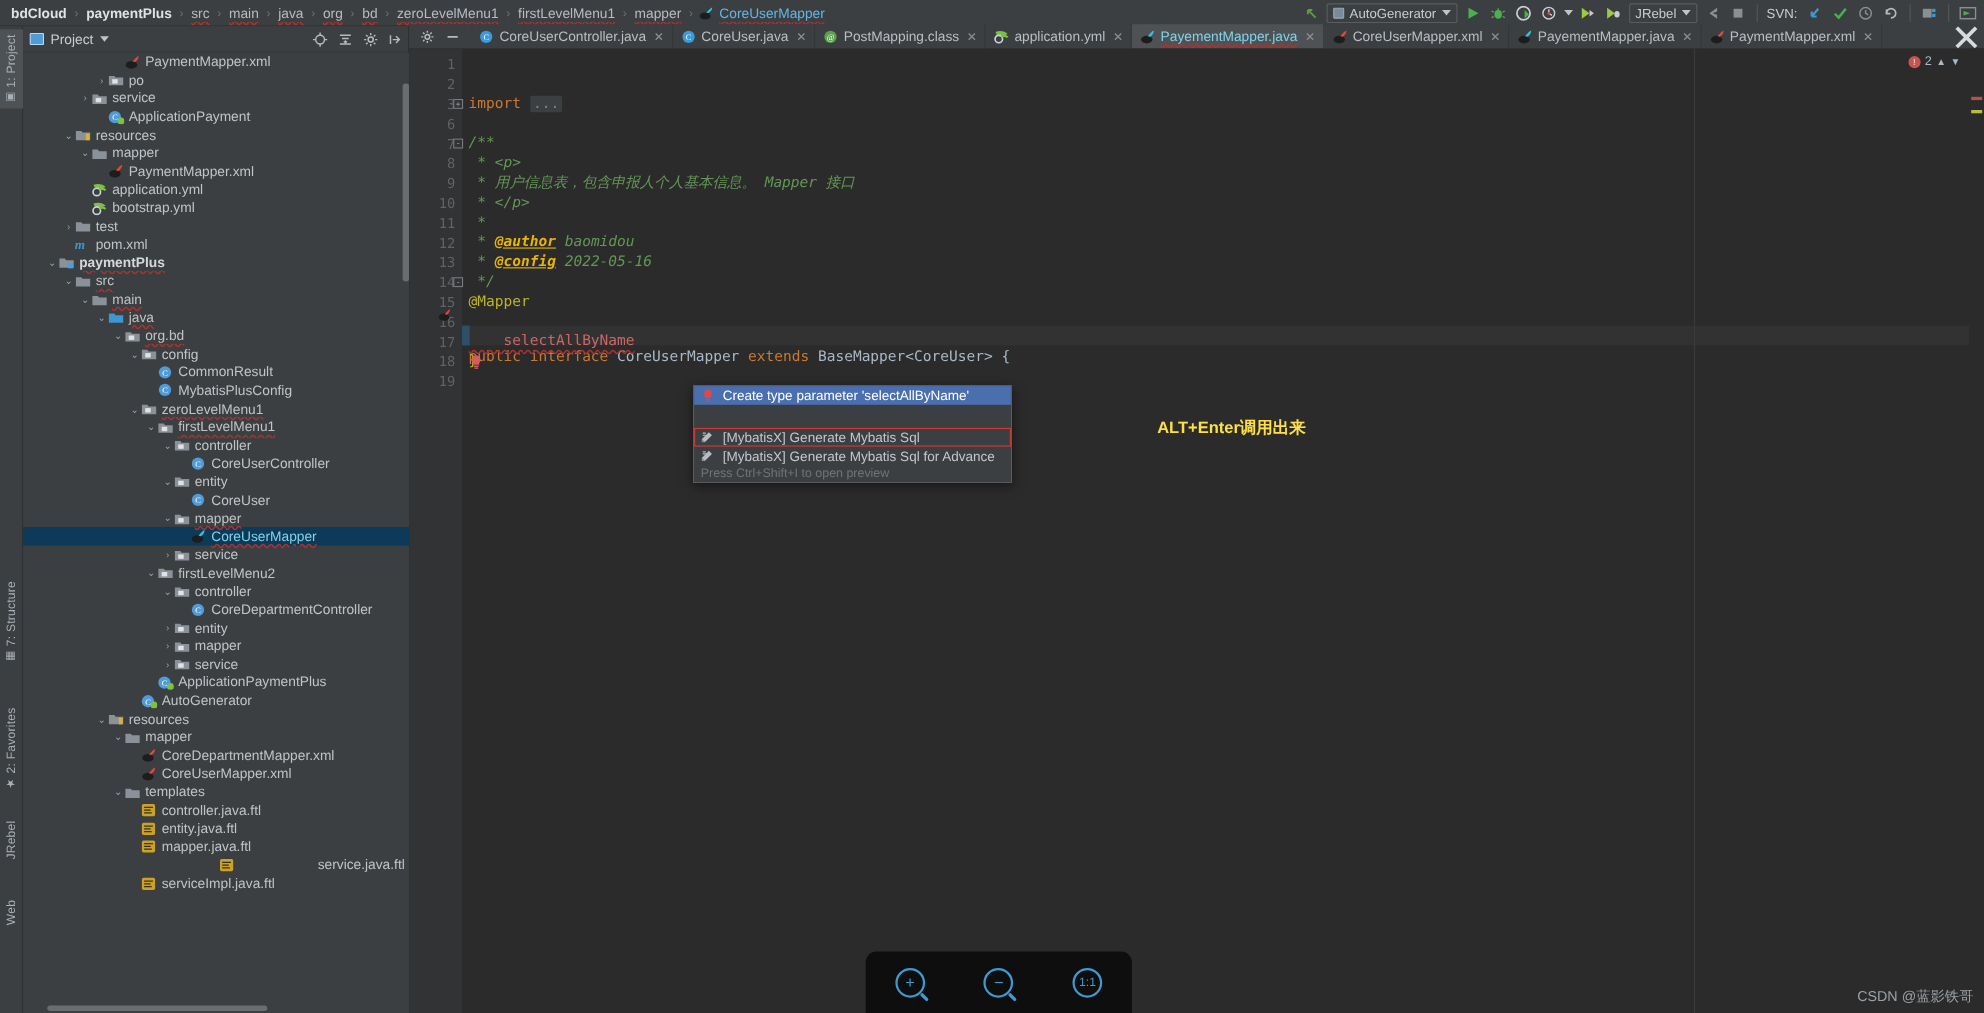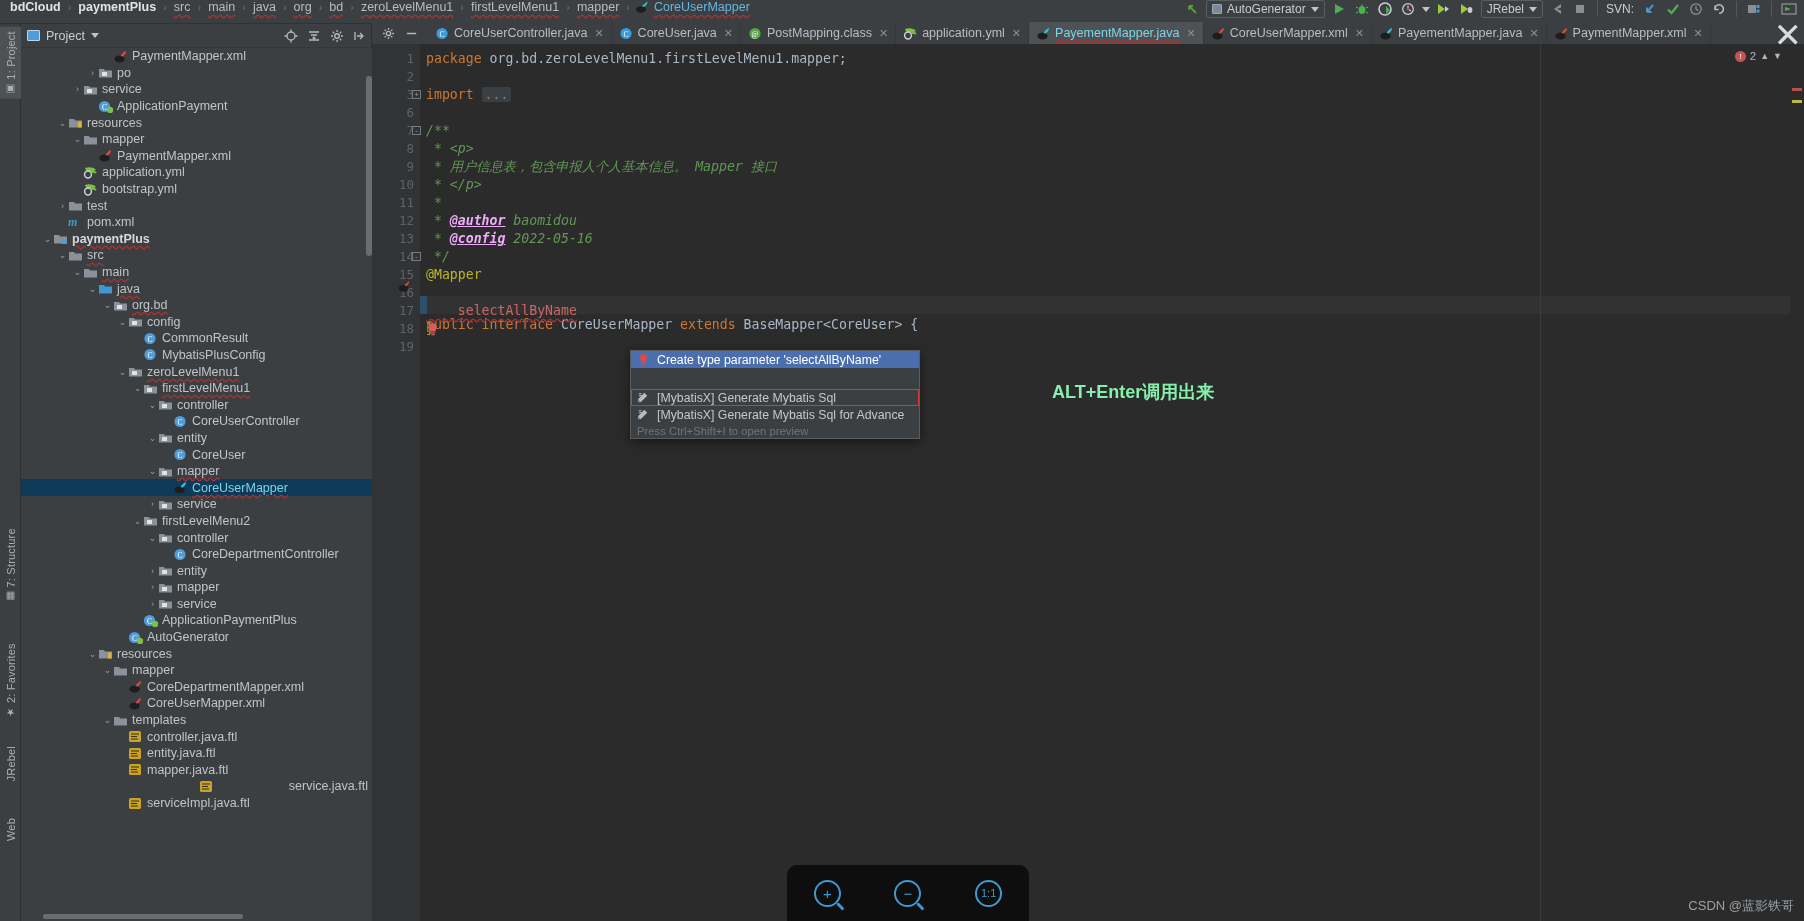--- a/index.html
+++ b/index.html
@@ -8,21 +8,21 @@
     background: #3c3f41;
     font-family: "Liberation Sans", sans-serif;
     overflow: hidden;
     -webkit-font-smoothing: antialiased;
   }
   .app { position: relative; width: 1804px; height: 921px; background: #3c3f41; }
 
   
   .topbar {
     position: absolute; left: 0; top: 0; width: 1804px; height: 24px;
-    background: #3c3f41; display: flex; align-items: flex-start;
+    background: #3c3f41; display: flex; align-items: center;
     padding-left: 8px; font-size: 12.5px; color: #a9b7c6;
     border-bottom: 1px solid #323232;
   }
   .crumb { display: flex; align-items: center; white-space: nowrap; }
   .crumb-label { color: #c8cdd2; padding: 0 2px; }
   .crumb-label.bold { font-weight: bold; color: #e0e2e4; }
   .crumb-label.err { color: #b6bcc2; text-decoration: underline wavy #b03030; text-underline-offset: 3px; }
   .crumb-label.link { color: #62b6e6; text-decoration: underline wavy #b03030; text-underline-offset: 3px; }
   .crumb-sep { color: #6e7277; padding: 0 5px; font-size: 11px; }
   .topbar-right { margin-left: auto; display: flex; align-items: center; gap: 5px; padding-right: 6px; }
@@ -127,21 +127,21 @@
   }
   .codearea { position: absolute; left: 48px; top: 0; right: 0; height: 877px; }
   .cline {
     position: absolute; left: 6px; height: 18px; line-height: 18px;
     font-family: "DejaVu Sans Mono", monospace; font-size: 13.2px; white-space: pre;
   }
   .hl-line { position: absolute; left: 48px; right: 0; height: 18px; background: #323232; }
   .caretline-marker { position:absolute; left:48px; width:7px; height:18px; background:#2d4f67; }
   .kw { color: #cc7832; }
   .cmt { color: #629755; font-style: italic; }
-  .cmt-tag { color: #f0abfc; font-style: italic; text-decoration: underline; font-weight: bold;}
+  .cmt-tag { color: #eab308; font-style: italic; text-decoration: underline; font-weight: bold;}
   .typ { color: #a9b7c6; }
   .ann { color: #bbb529; }
   .err { color: #cc6666; text-decoration: underline wavy #b03030; text-underline-offset: 3px;}
   .plain { color: #a9b7c6; }
   .folded { background: #3b3f41; color: #7a8287; border-radius: 2px; padding: 0 3px; }
   .rightmargin { position: absolute; left: 1168px; top: 0; width: 1px; height: 877px; background: #3b3b3b; }
 
   .editor-scrollbar { position:absolute; right: 0; top: 0; width: 14px; height: 877px; background: #2b2b2b; }
   .err-stripe { position: absolute; right: 2px; width: 10px; height: 3px; background: #bb4e4e; }
   .warnbadge {
@@ -163,21 +163,21 @@
   .popitem.sel { background: #4b6eaf; color: #ffffff; }
   .popitem.boxed { outline: 1px solid #d03a3a; outline-offset: -1px; margin-top: 21px; }
   .popicon { width: 13px; height: 13px; flex: none; position: relative; }
   .pophint {
     height: 15px; display: flex; align-items: center; padding: 0 6px;
     font-size: 11.3px; color: #6f7478; background: #3c3f41;
   }
 
   .annot {
     position: absolute; left: 1052px; top: 380px;
-    color: #86efac; font-size: 18px; font-weight: 600; white-space: nowrap;
+    color: #fde047; font-size: 15px; font-weight: 600; white-space: nowrap;
   }
 
   
   .zoomwidget {
     position: absolute; left: 787px; bottom: 0; width: 242px; height: 56px;
     background: #0e0e0e; border-radius: 10px 10px 0 0;
     display: flex; align-items: center; justify-content: space-around;
     color: #4fa3d1; z-index: 60;
   }
   .zbtn { width: 34px; height: 34px; display: flex; align-items: center; justify-content: center; }
@@ -968,21 +968,20 @@
         <div class="lnum" style="top: 258px;">17</div>
         <div class="lnum" style="top: 276px;">18</div>
         <div class="lnum" style="top: 294px;">19</div>
         <div class="fold" style="top: 46px;">+</div>
         <div class="fold" style="top: 82px;">-</div>
         <div class="fold" style="top: 208px;">-</div>
       </div>
     <div class="hl-line" style="top:252px;"></div>
     <div class="caretline-marker" style="top:252px;"></div>
     <div class="codearea" id="codearea">
-        <div class="cline" style="top: 6px;"><span class="kw">package</span><span class="plain"> org.bd.zeroLevelMenu1.firstLevelMenu1.mapper;</span></div>
         <div class="cline" style="top: 24px;"></div>
         <div class="cline" style="top: 42px;"><span class="kw">import</span><span class="plain"> </span><span class="folded">...</span></div>
         <div class="cline" style="top: 60px;"></div>
         <div class="cline" style="top: 78px;"><span class="cmt">/**</span></div>
         <div class="cline" style="top: 96px;"><span class="cmt"> * &lt;p&gt;</span></div>
         <div class="cline" style="top: 114px;"><span class="cmt"> * 用户信息表，包含申报人个人基本信息。 Mapper 接口</span></div>
         <div class="cline" style="top: 132px;"><span class="cmt"> * &lt;/p&gt;</span></div>
         <div class="cline" style="top: 150px;"><span class="cmt"> *</span></div>
         <div class="cline" style="top: 168px;"><span class="cmt"> * </span><span class="cmt-tag">@author</span><span class="cmt"> baomidou</span></div>
         <div class="cline" style="top: 186px;"><span class="cmt"> * </span><span class="cmt-tag">@config</span><span class="cmt"> 2022-05-16</span></div>

